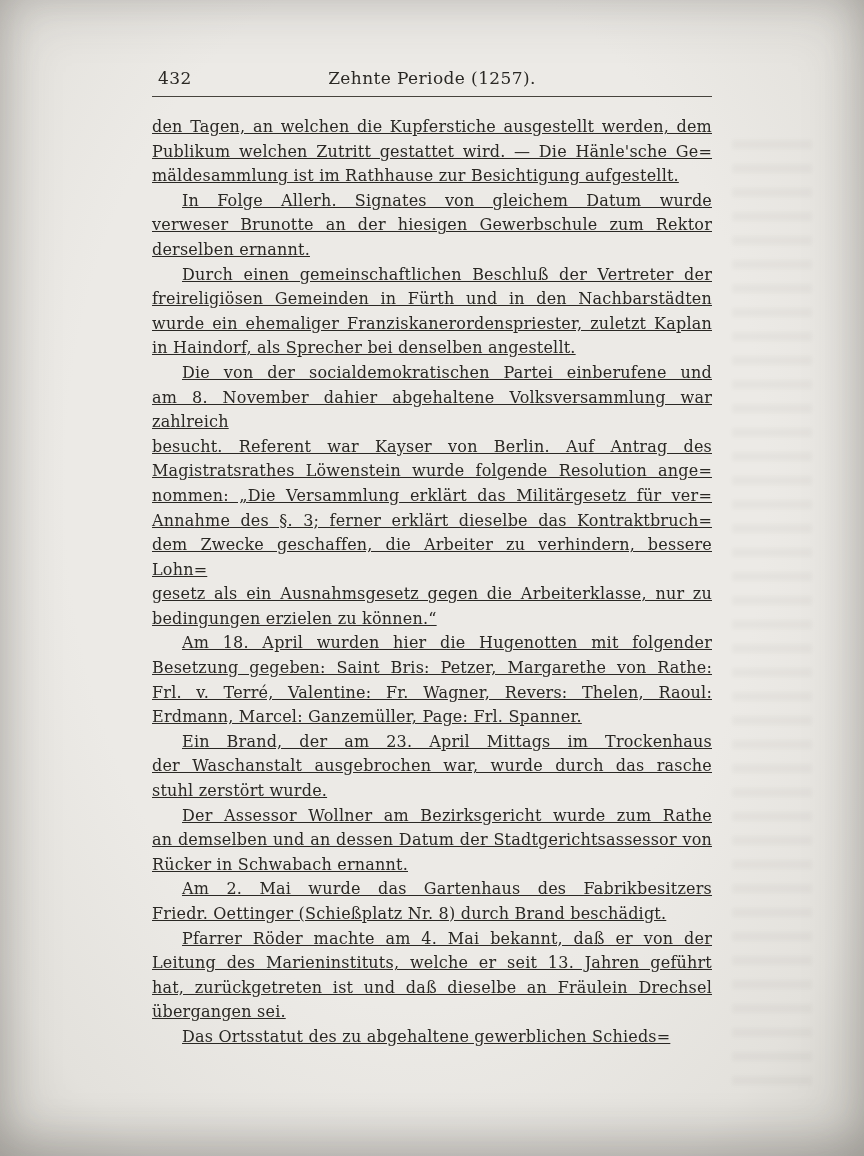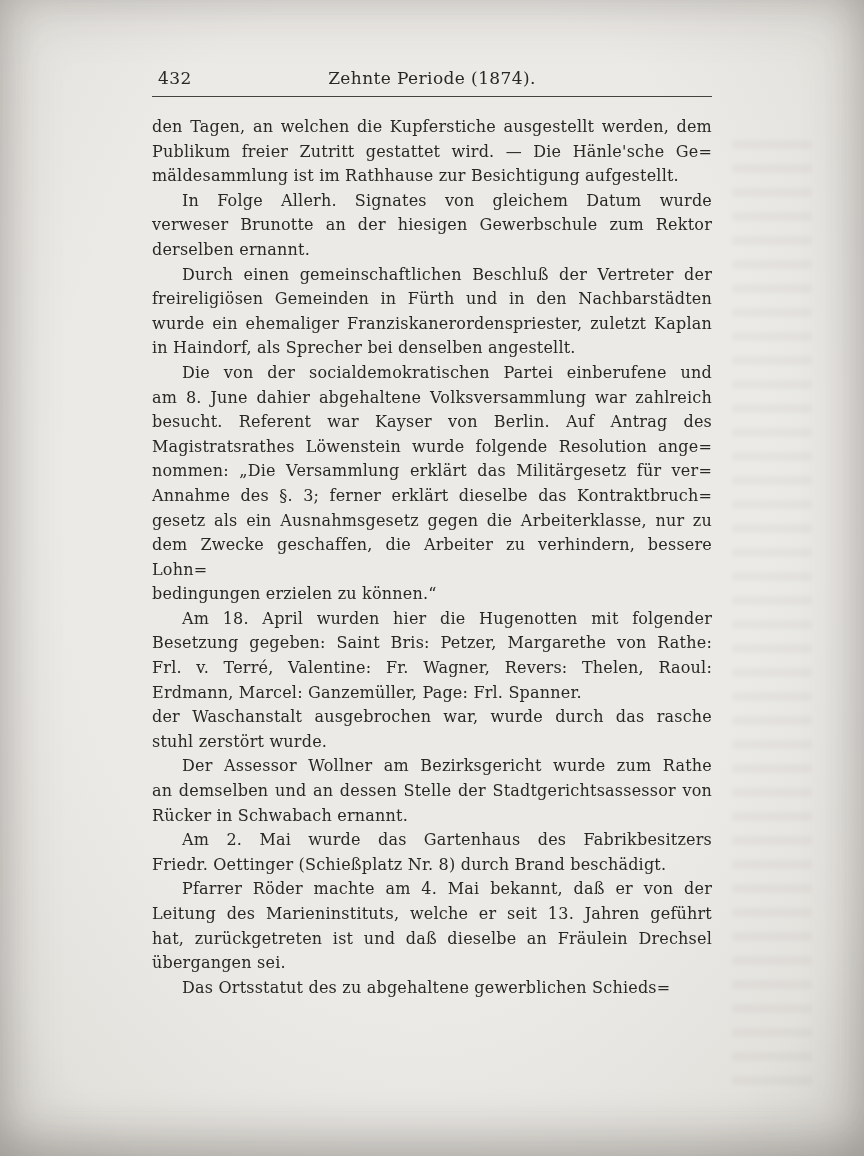--- a/index.html
+++ b/index.html
@@ -69,76 +69,78 @@
   .page-body {
     font-size: 16px;
     line-height: 24.6px;
     letter-spacing: 0.2px;
   }
   .paragraph { margin: 0; }
   .line {
     text-align: justify;
     text-align-last: justify;
     white-space: normal;
+    text-decoration: underline;
   }
   .line.last { text-align-last: left; }
   .line.indent { text-indent: 30px; }
 </style>
 </head>
 <body>
 
 <div class="scan-page">
   <div class="bleed"></div>
   <div class="content">
     <div class="running-head">
       <span class="page-number">432</span>
-      <span class="head-title">Zehnte Periode (1874).</span>
+      <span class="head-title">Zehnte Periode (1257).</span>
     </div>
     <hr class="head-rule">
     <div class="page-body">
         <div class="paragraph">
           <div class="line">den Tagen, an welchen die Kupferstiche ausgestellt werden, dem</div>
-          <div class="line">Publikum freier Zutritt gestattet wird. — Die Hänle'sche Ge=</div>
+          <div class="line">Publikum welchen Zutritt gestattet wird. — Die Hänle'sche Ge=</div>
           <div class="line last">mäldesammlung ist im Rathhause zur Besichtigung aufgestellt.</div>
         </div>
         <div class="paragraph">
           <div class="line indent">In Folge Allerh. Signates von gleichem Datum wurde</div>
           <div class="line">verweser Brunotte an der hiesigen Gewerbschule zum Rektor</div>
           <div class="line last">derselben ernannt.</div>
         </div>
         <div class="paragraph">
           <div class="line indent">Durch einen gemeinschaftlichen Beschluß der Vertreter der</div>
           <div class="line">freireligiösen Gemeinden in Fürth und in den Nachbarstädten</div>
           <div class="line">wurde ein ehemaliger Franziskanerordenspriester, zuletzt Kaplan</div>
           <div class="line last">in Haindorf, als Sprecher bei denselben angestellt.</div>
         </div>
         <div class="paragraph">
           <div class="line indent">Die von der socialdemokratischen Partei einberufene und</div>
-          <div class="line">am 8. June dahier abgehaltene Volksversammlung war zahlreich</div>
+          <div class="line">am 8. November dahier abgehaltene Volksversammlung war zahlreich</div>
           <div class="line">besucht. Referent war Kayser von Berlin. Auf Antrag des</div>
           <div class="line">Magistratsrathes Löwenstein wurde folgende Resolution ange=</div>
           <div class="line">nommen: „Die Versammlung erklärt das Militärgesetz für ver=</div>
           <div class="line">Annahme des §. 3; ferner erklärt dieselbe das Kontraktbruch=</div>
+          <div class="line">dem Zwecke geschaffen, die Arbeiter zu verhindern, bessere Lohn=</div>
           <div class="line">gesetz als ein Ausnahmsgesetz gegen die Arbeiterklasse, nur zu</div>
-          <div class="line">dem Zwecke geschaffen, die Arbeiter zu verhindern, bessere Lohn=</div>
           <div class="line last">bedingungen erzielen zu können.“</div>
         </div>
         <div class="paragraph">
           <div class="line indent">Am 18. April wurden hier die Hugenotten mit folgender</div>
           <div class="line">Besetzung gegeben: Saint Bris: Petzer, Margarethe von Rathe:</div>
           <div class="line">Frl. v. Terré, Valentine: Fr. Wagner, Revers: Thelen, Raoul:</div>
           <div class="line last">Erdmann, Marcel: Ganzemüller, Page: Frl. Spanner.</div>
         </div>
         <div class="paragraph">
+          <div class="line indent">Ein Brand, der am 23. April Mittags im Trockenhaus</div>
           <div class="line">der Waschanstalt ausgebrochen war, wurde durch das rasche</div>
           <div class="line last">stuhl zerstört wurde.</div>
         </div>
         <div class="paragraph">
           <div class="line indent">Der Assessor Wollner am Bezirksgericht wurde zum Rathe</div>
-          <div class="line">an demselben und an dessen Stelle der Stadtgerichtsassessor von</div>
+          <div class="line">an demselben und an dessen Datum der Stadtgerichtsassessor von</div>
           <div class="line last">Rücker in Schwabach ernannt.</div>
         </div>
         <div class="paragraph">
           <div class="line indent">Am 2. Mai wurde das Gartenhaus des Fabrikbesitzers</div>
           <div class="line last">Friedr. Oettinger (Schießplatz Nr. 8) durch Brand beschädigt.</div>
         </div>
         <div class="paragraph">
           <div class="line indent">Pfarrer Röder machte am 4. Mai bekannt, daß er von der</div>
           <div class="line">Leitung des Marieninstituts, welche er seit 13. Jahren geführt</div>
           <div class="line">hat, zurückgetreten ist und daß dieselbe an Fräulein Drechsel</div>

